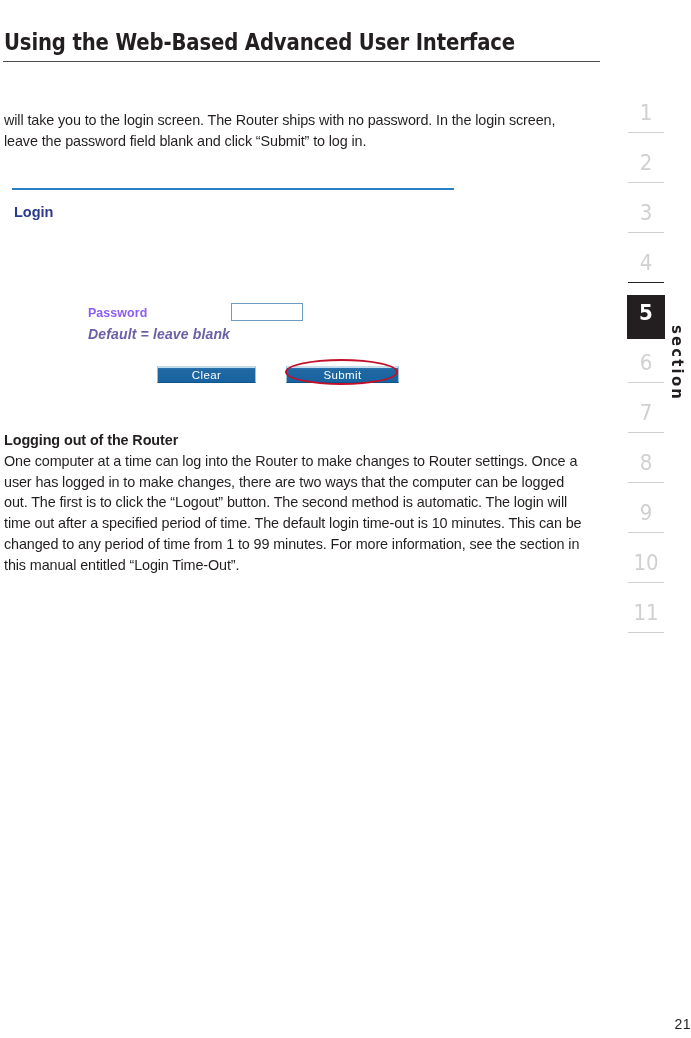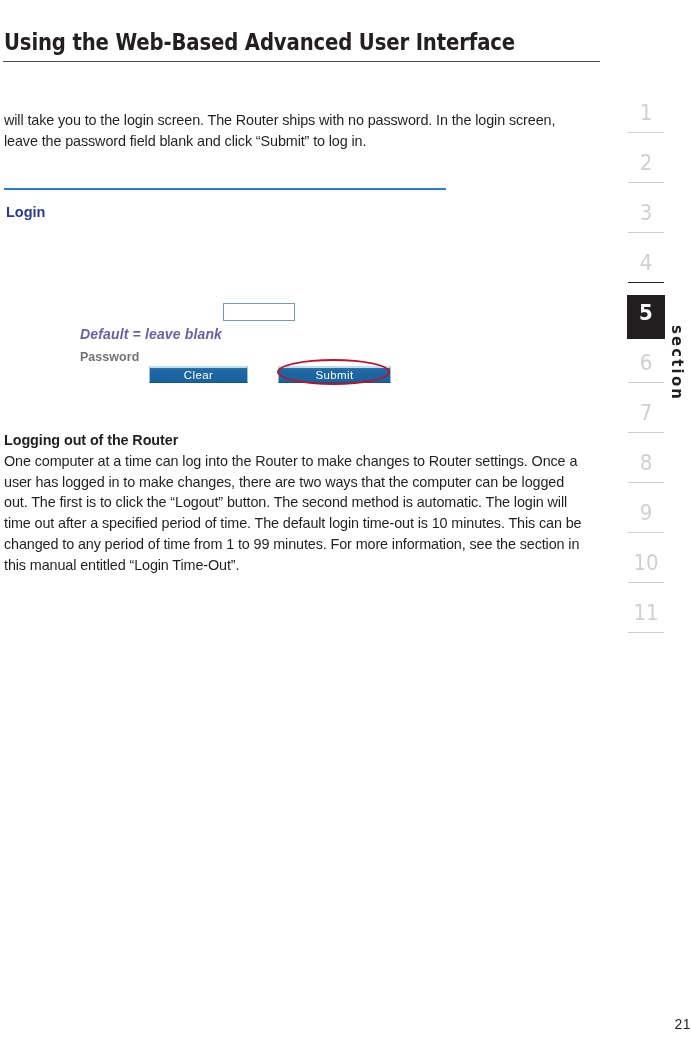--- a/index.html
+++ b/index.html
@@ -63,21 +63,21 @@
     font-size: 14.4px;
     font-weight: bold;
     line-height: 20.8px;
     color: #231f20;
     letter-spacing: -0.1px;
   }
 
   
   #router-screenshot {
     position: absolute;
-    left: 0px;
+    left: 8px;
     top: 186px;
     width: 450px;
     height: 212px;
     background: #ffffff;
   }
   #screenshot-top-rule {
     position: absolute;
     left: 4px;
     top: 2px;
     width: 442px;
@@ -109,23 +109,22 @@
     top: 118px;
     width: 340px;
     height: 24px;
   }
   #password-label {
     position: absolute;
     left: 0px;
     top: 2px;
     font-size: 12.4px;
     font-weight: bold;
-    color: #737373;
+    color: #8b5cf6;
     letter-spacing: 0.1px;
-    margin-top: 44px;
   }
   #password-input {
     position: absolute;
     left: 143px;
     top: -1px;
     width: 72px;
     height: 18px;
     border: 1px solid #6f9cbf;
     background: #ffffff;
     box-sizing: border-box;

